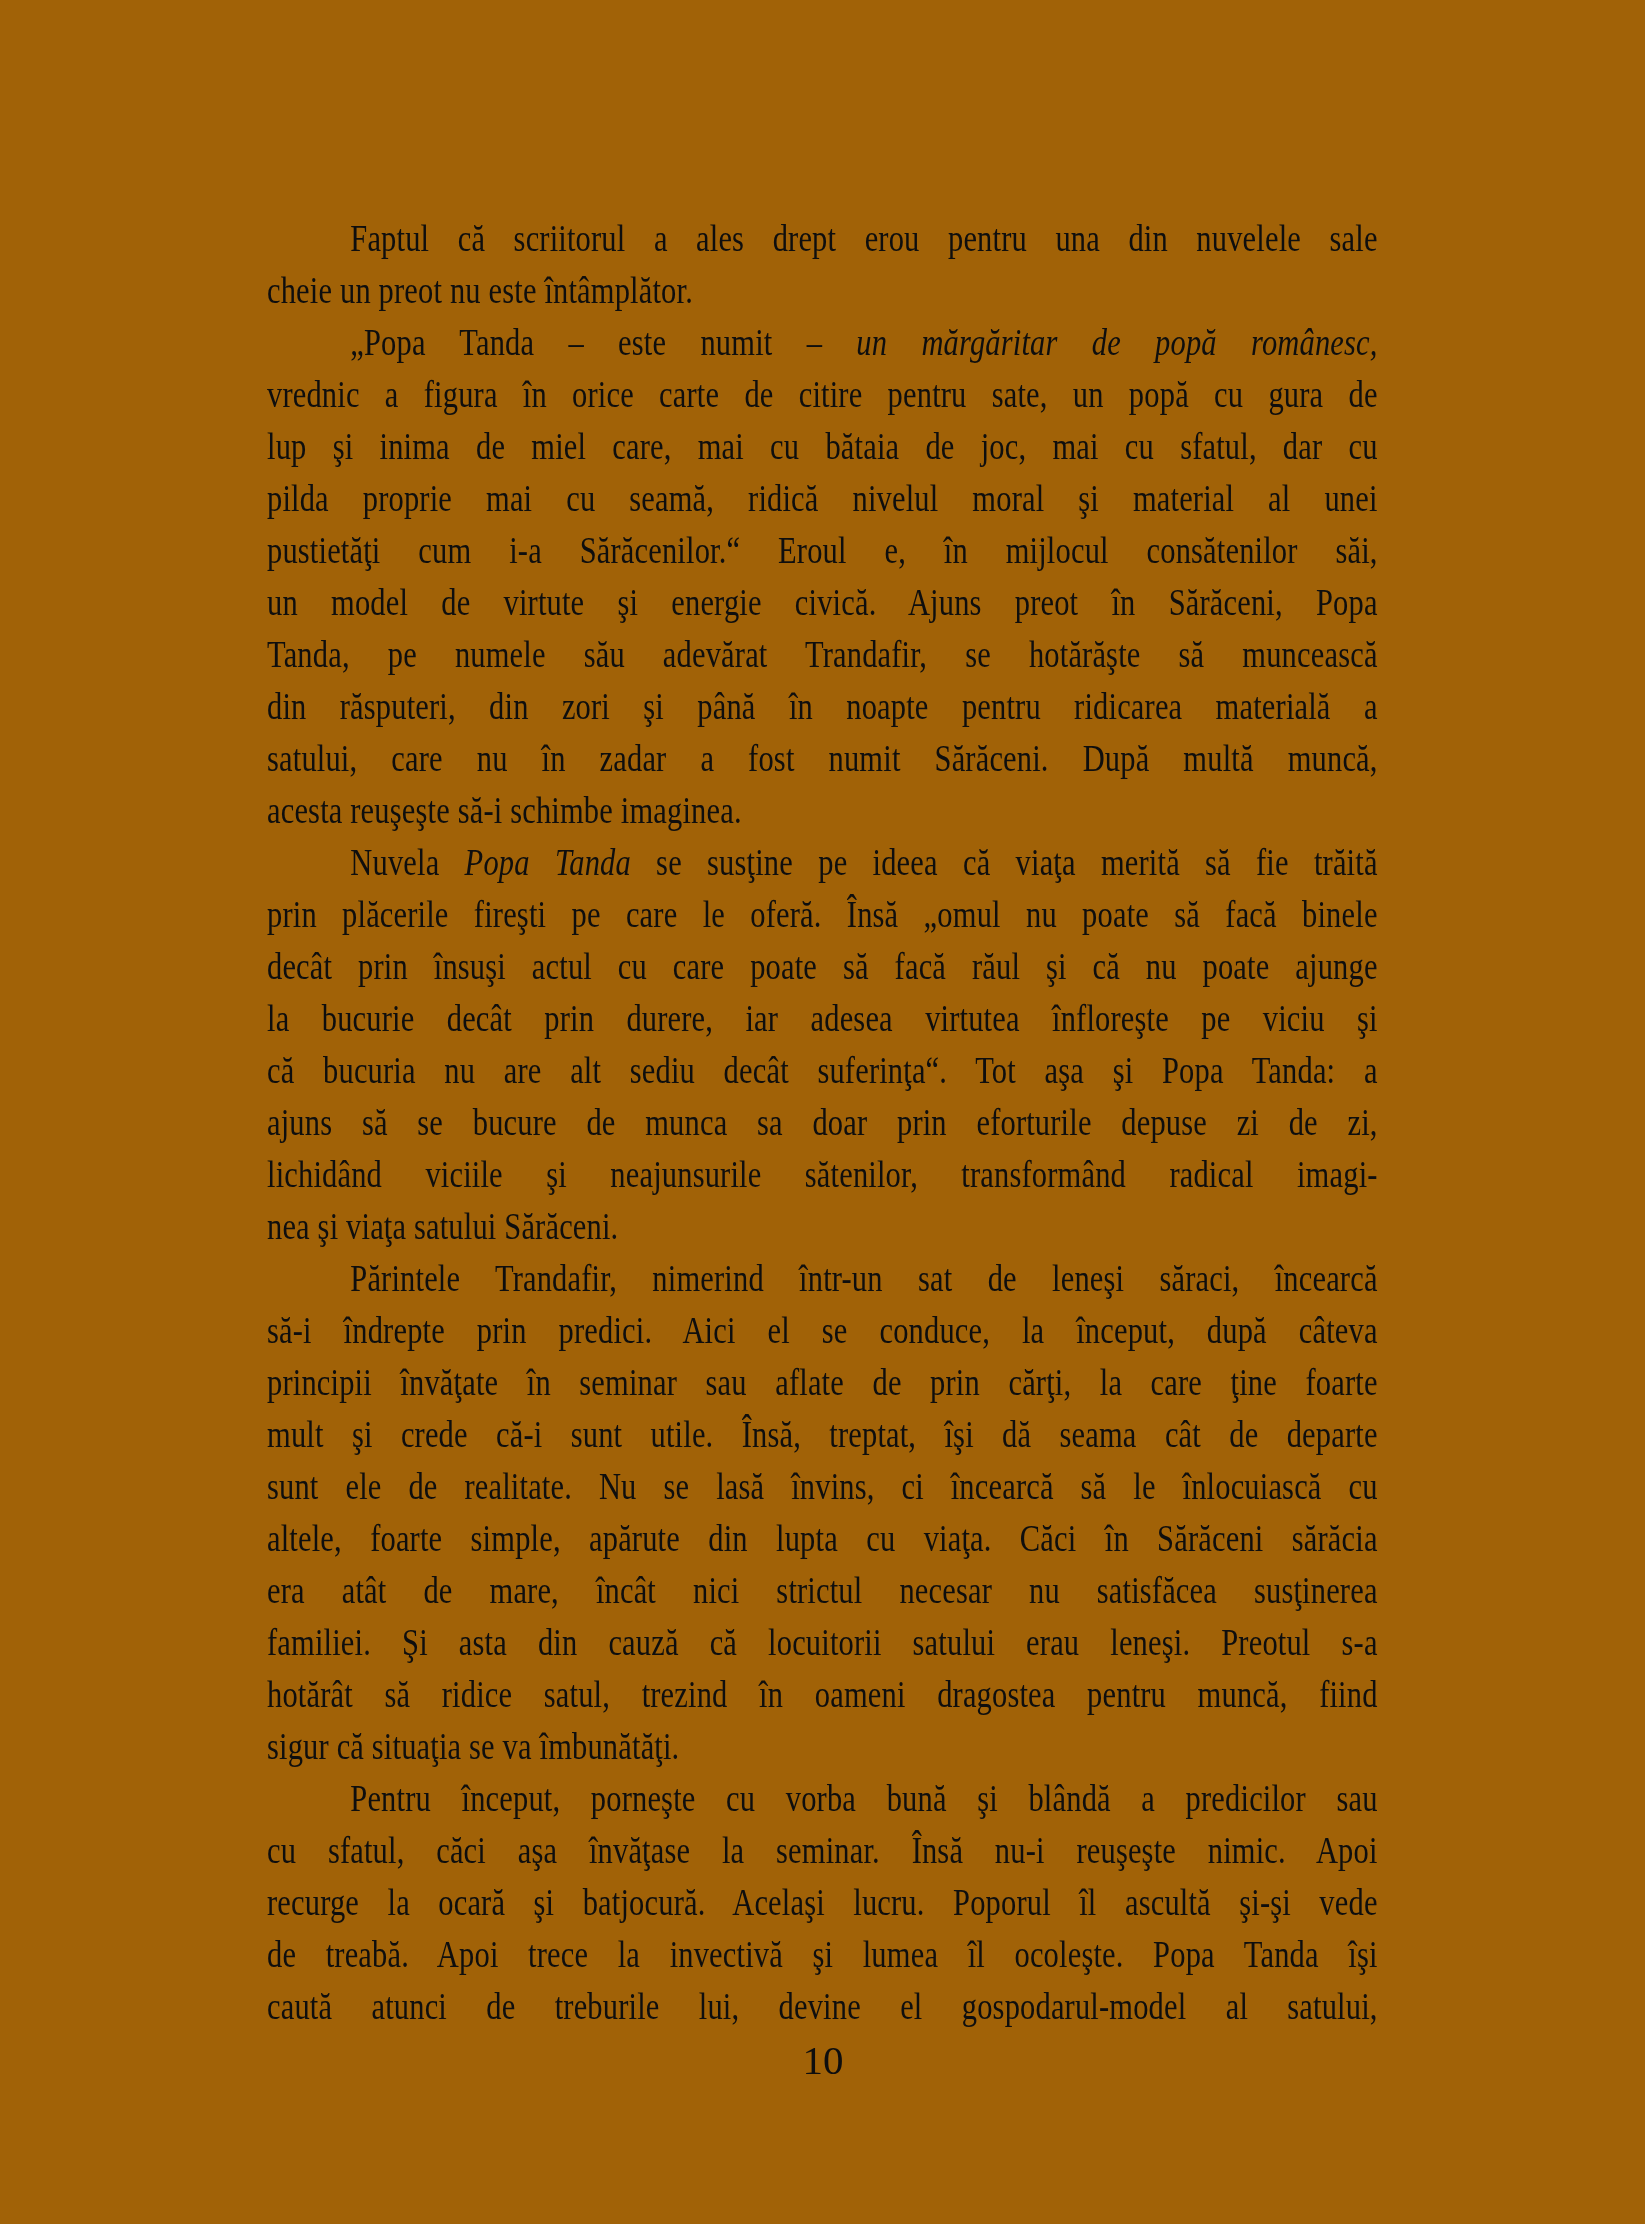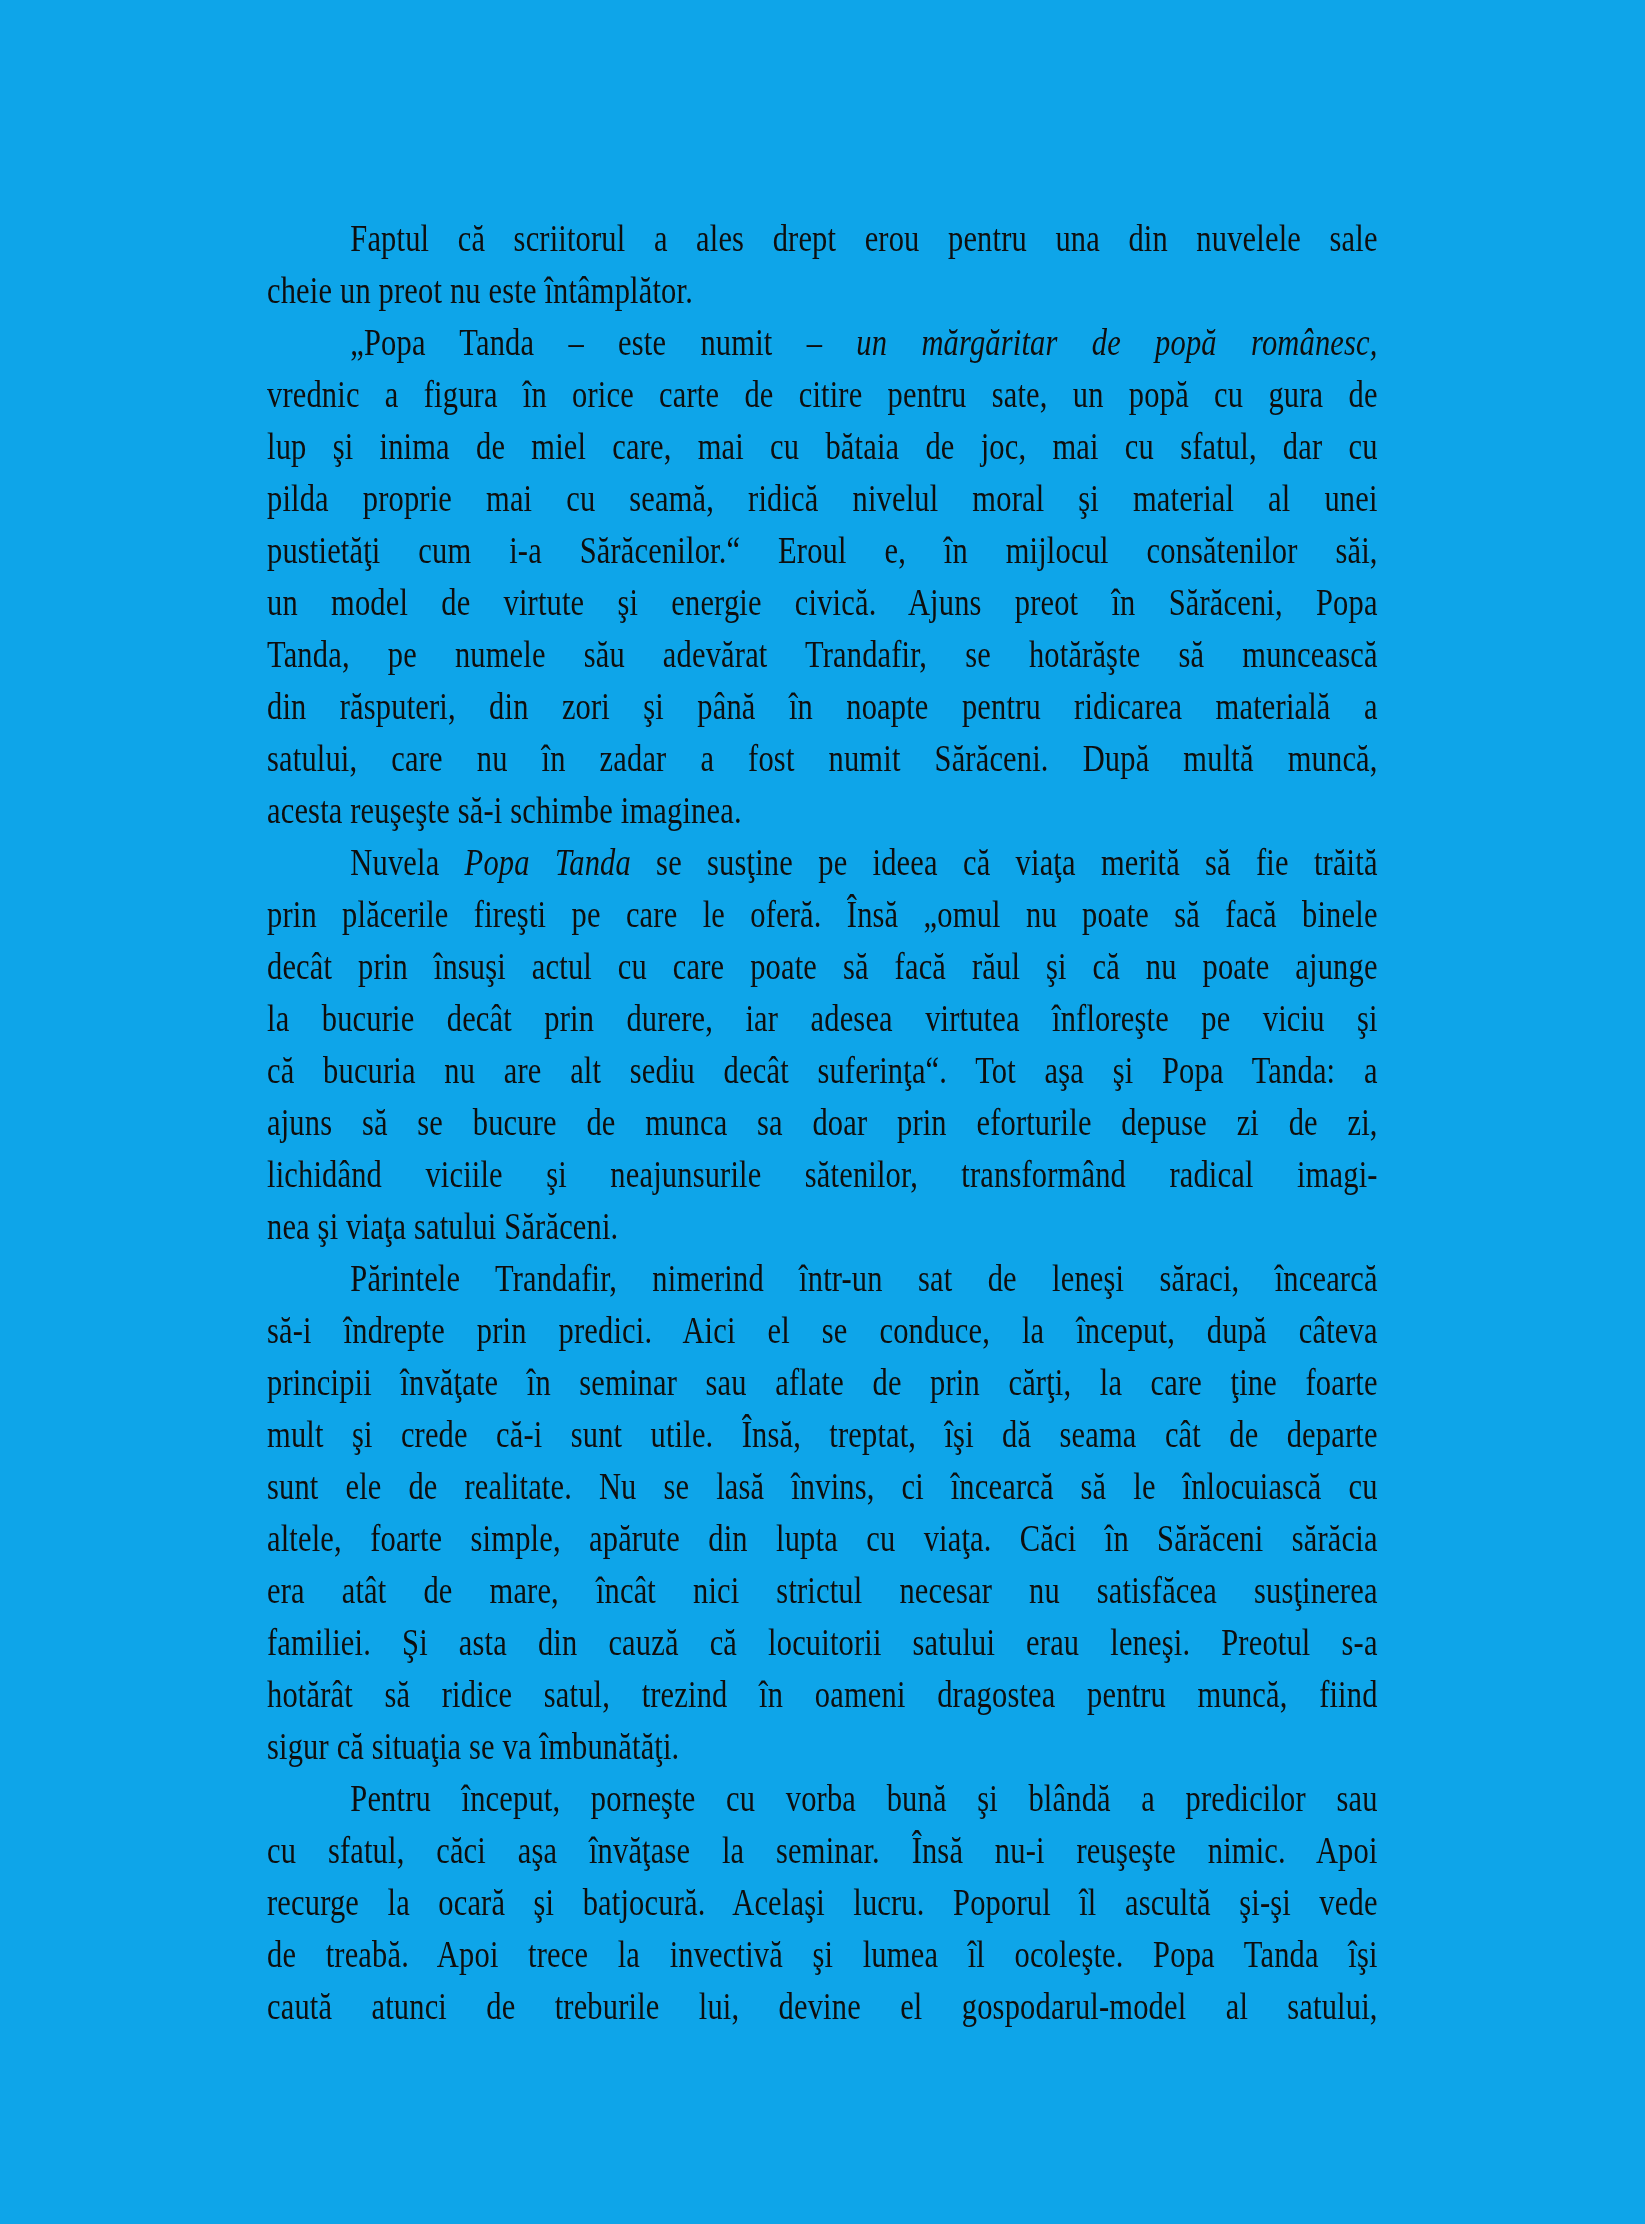--- a/index.html
+++ b/index.html
@@ -8,21 +8,21 @@
     height: 2224px;
     background: #ffffff;
     position: relative;
     overflow: hidden;
     font-family: "Liberation Serif", "DejaVu Serif", serif;
     color: #0e0e0e;
   }
   .page {
     position: absolute;
     inset: 0;
-    background: #0ea5e9;
+    background: #a16207;
   }
   .text-block {
     position: absolute;
     left: 267px;
     top: 213px;
     width: 1347px;
     transform: scaleX(0.8245);
     transform-origin: 0 0;
     font-size: 37px;
     line-height: 52px;
@@ -83,14 +83,15 @@
       <div class="line"><span>era atât de mare, încât nici strictul necesar nu satisfăcea susţinerea</span></div>
       <div class="line"><span>familiei. Şi asta din cauză că locuitorii satului erau leneşi. Preotul s-a</span></div>
       <div class="line"><span>hotărât să ridice satul, trezind în oameni dragostea pentru muncă, fiind</span></div>
       <div class="line end"><span>sigur că situaţia se va îmbunătăţi.</span></div>
       <div class="line indent"><span>Pentru început, porneşte cu vorba bună şi blândă a predicilor sau</span></div>
       <div class="line"><span>cu sfatul, căci aşa învăţase la seminar. Însă nu-i reuşeşte nimic. Apoi</span></div>
       <div class="line"><span>recurge la ocară şi batjocură. Acelaşi lucru. Poporul îl ascultă şi-şi vede</span></div>
       <div class="line"><span>de treabă. Apoi trece la invectivă şi lumea îl ocoleşte. Popa Tanda îşi</span></div>
       <div class="line"><span>caută atunci de treburile lui, devine el gospodarul-model al satului,</span></div>
     </div>
+  <div class="page-number">10</div>
 </div>
 
 
 </body></html>

